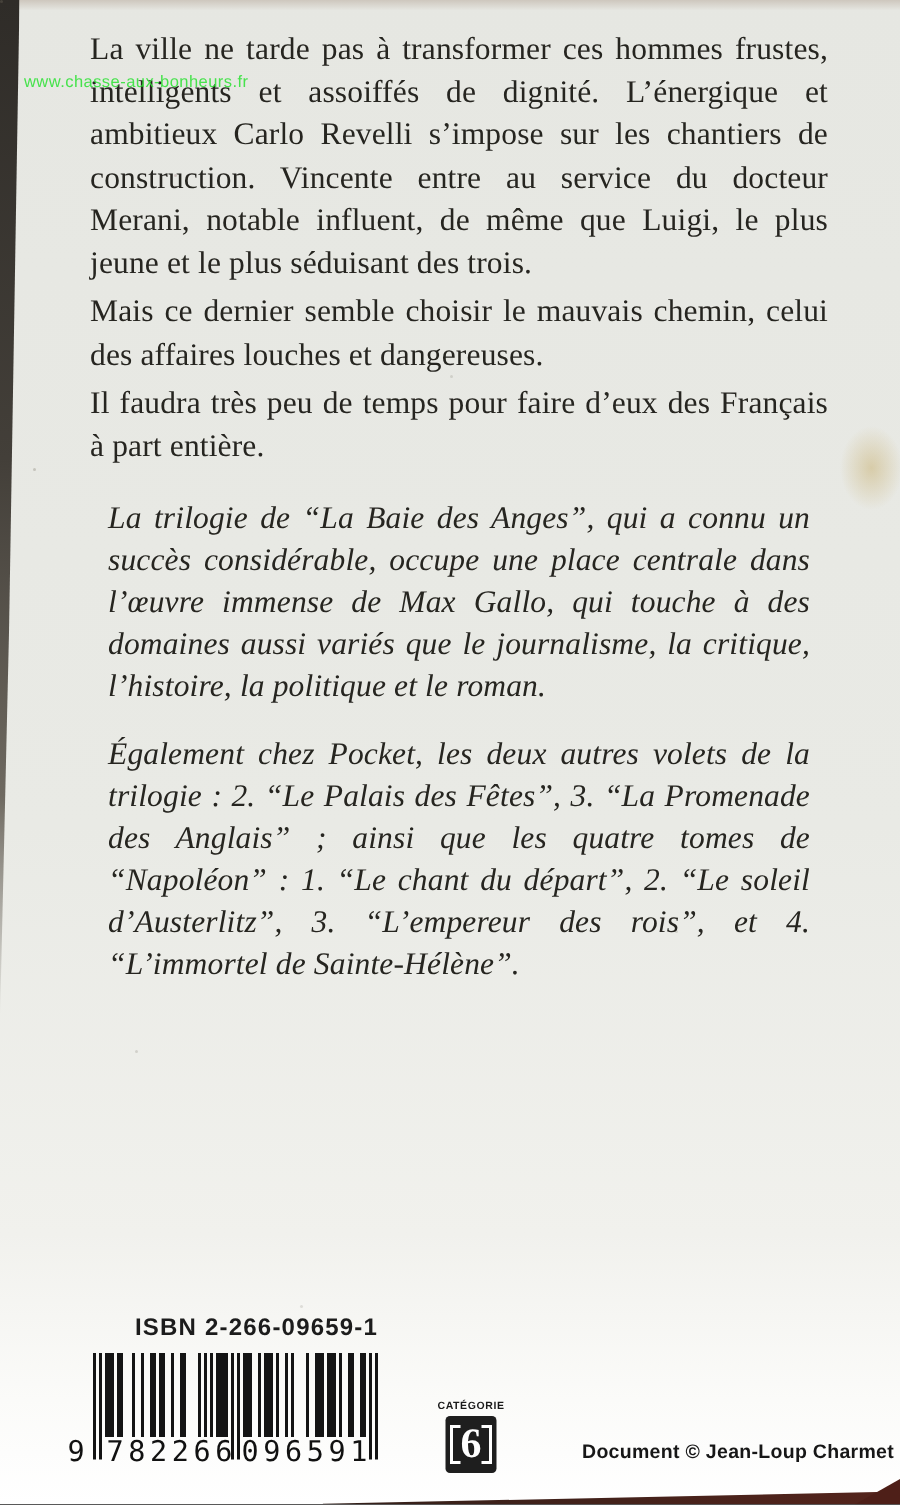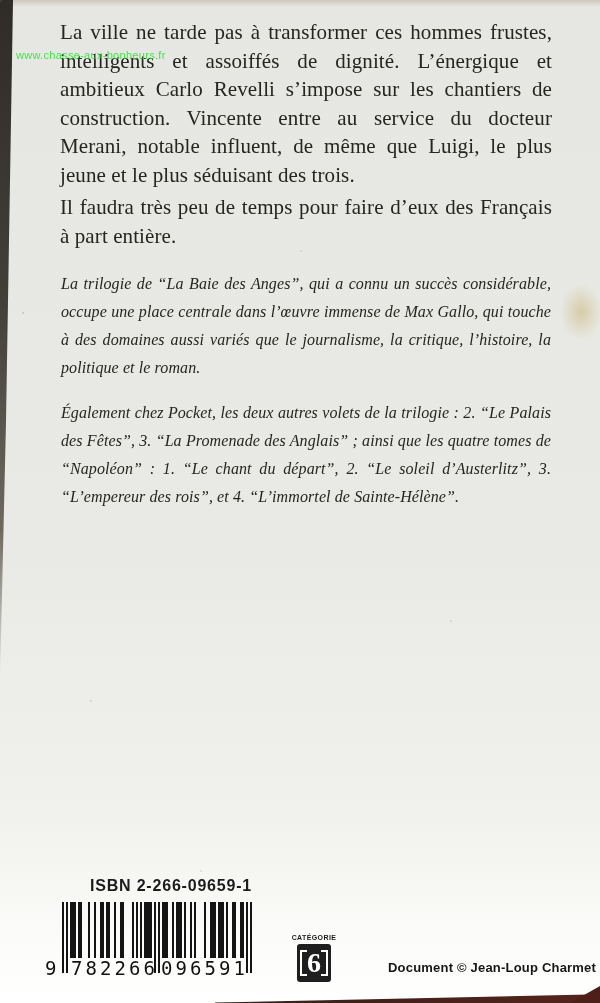--- a/index.html
+++ b/index.html
@@ -42,21 +42,21 @@
     font:11px/12px "Liberation Sans", sans-serif;letter-spacing:.3px;
     color:#35e23c;opacity:.9;z-index:5;
   }
   .text-col{position:absolute;left:60px;top:18px;width:492px;color:#262520;z-index:2;}
   .text-col p.roman{
     margin:0 0 4px 0;font-size:21px;line-height:28.5px;text-align:justify;
     letter-spacing:.1px;
   }
   .italic-block{margin-top:20px;}
   .italic-block p{
-    margin:1px;font-style:italic;font-size:16px;line-height:28px;text-align:justify;
+    margin:12px;font-style:italic;font-size:21px;line-height:28px;text-align:justify;
     letter-spacing:.1px;
   }
   .italic-block p + p{margin-top:17px;}
   
   .isbn-label{
     position:absolute;left:90px;top:877px;
     font:bold 16px/18px "Liberation Sans", sans-serif;letter-spacing:.8px;color:#1c1c1c;
   }
   .barcode{position:absolute;left:62px;top:902px;width:190px;height:78px;}
   .barcode .bar{position:absolute;top:0;width:2px;height:56px;background:#141414;}
@@ -93,20 +93,21 @@
 <div class="page">
 
   <div class="edge-top"></div>
   <div class="edge-left"></div>
   <div class="specks"></div>
 
   <div class="watermark">www.chasse-aux-bonheurs.fr</div>
 
   <div class="text-col">
     <p class="roman">La ville ne tarde pas à transformer ces hommes frustes, intelligents et assoiffés de dignité. L’énergique et ambitieux Carlo Revelli s’impose sur les chantiers de construction. Vincente entre au service du docteur Merani, notable influent, de même que Luigi, le plus jeune et le plus séduisant des trois.</p>
+    <p class="roman">Mais ce dernier semble choisir le mauvais chemin, celui des affaires louches et dangereuses.</p>
     <p class="roman">Il faudra très peu de temps pour faire d’eux des Français à part entière.</p>
 
     <div class="italic-block">
       <p>La trilogie de “La Baie des Anges”, qui a connu un succès considérable, occupe une place centrale dans l’œuvre immense de Max Gallo, qui touche à des domaines aussi variés que le journalisme, la critique, l’histoire, la politique et le roman.</p>
       <p>Également chez Pocket, les deux autres volets de la trilogie : 2. “Le Palais des Fêtes”, 3. “La Promenade des Anglais” ; ainsi que les quatre tomes de “Napoléon” : 1. “Le chant du départ”, 2. “Le soleil d’Austerlitz”, 3. “L’empereur des rois”, et 4. “L’immortel de Sainte-Hélène”.</p>
     </div>
   </div>
 
   <div class="isbn-label">ISBN 2-266-09659-1</div>
 

